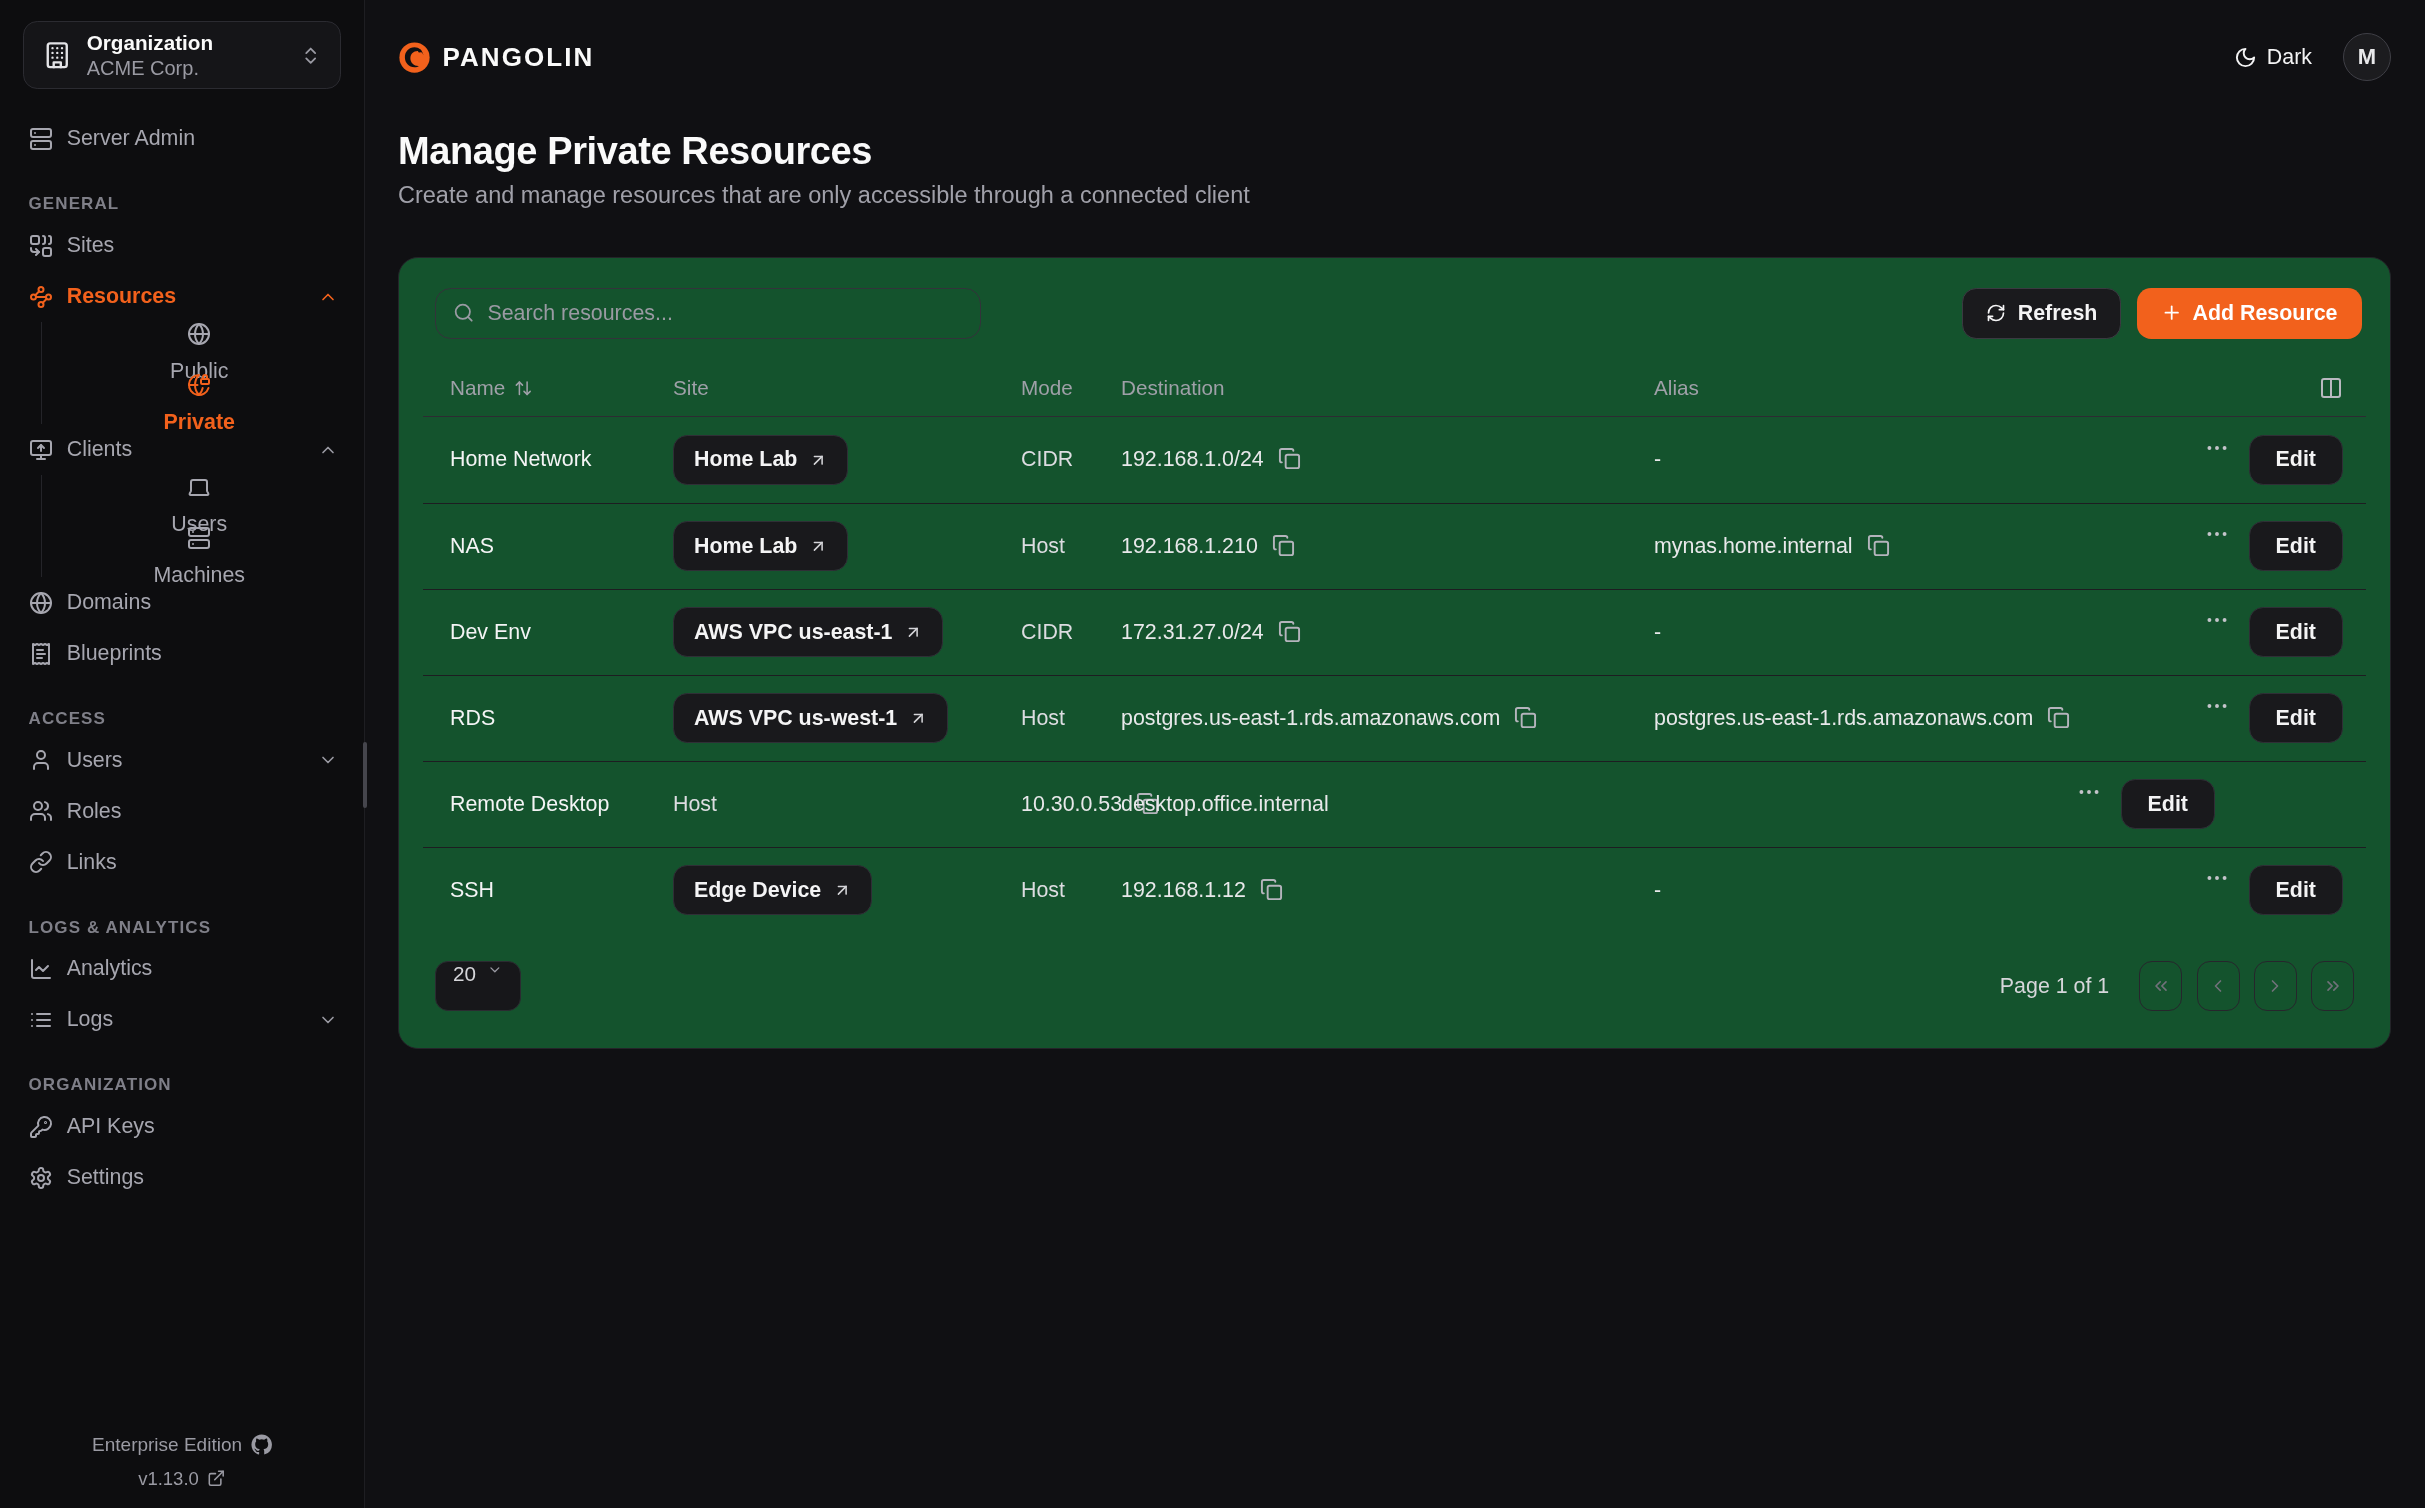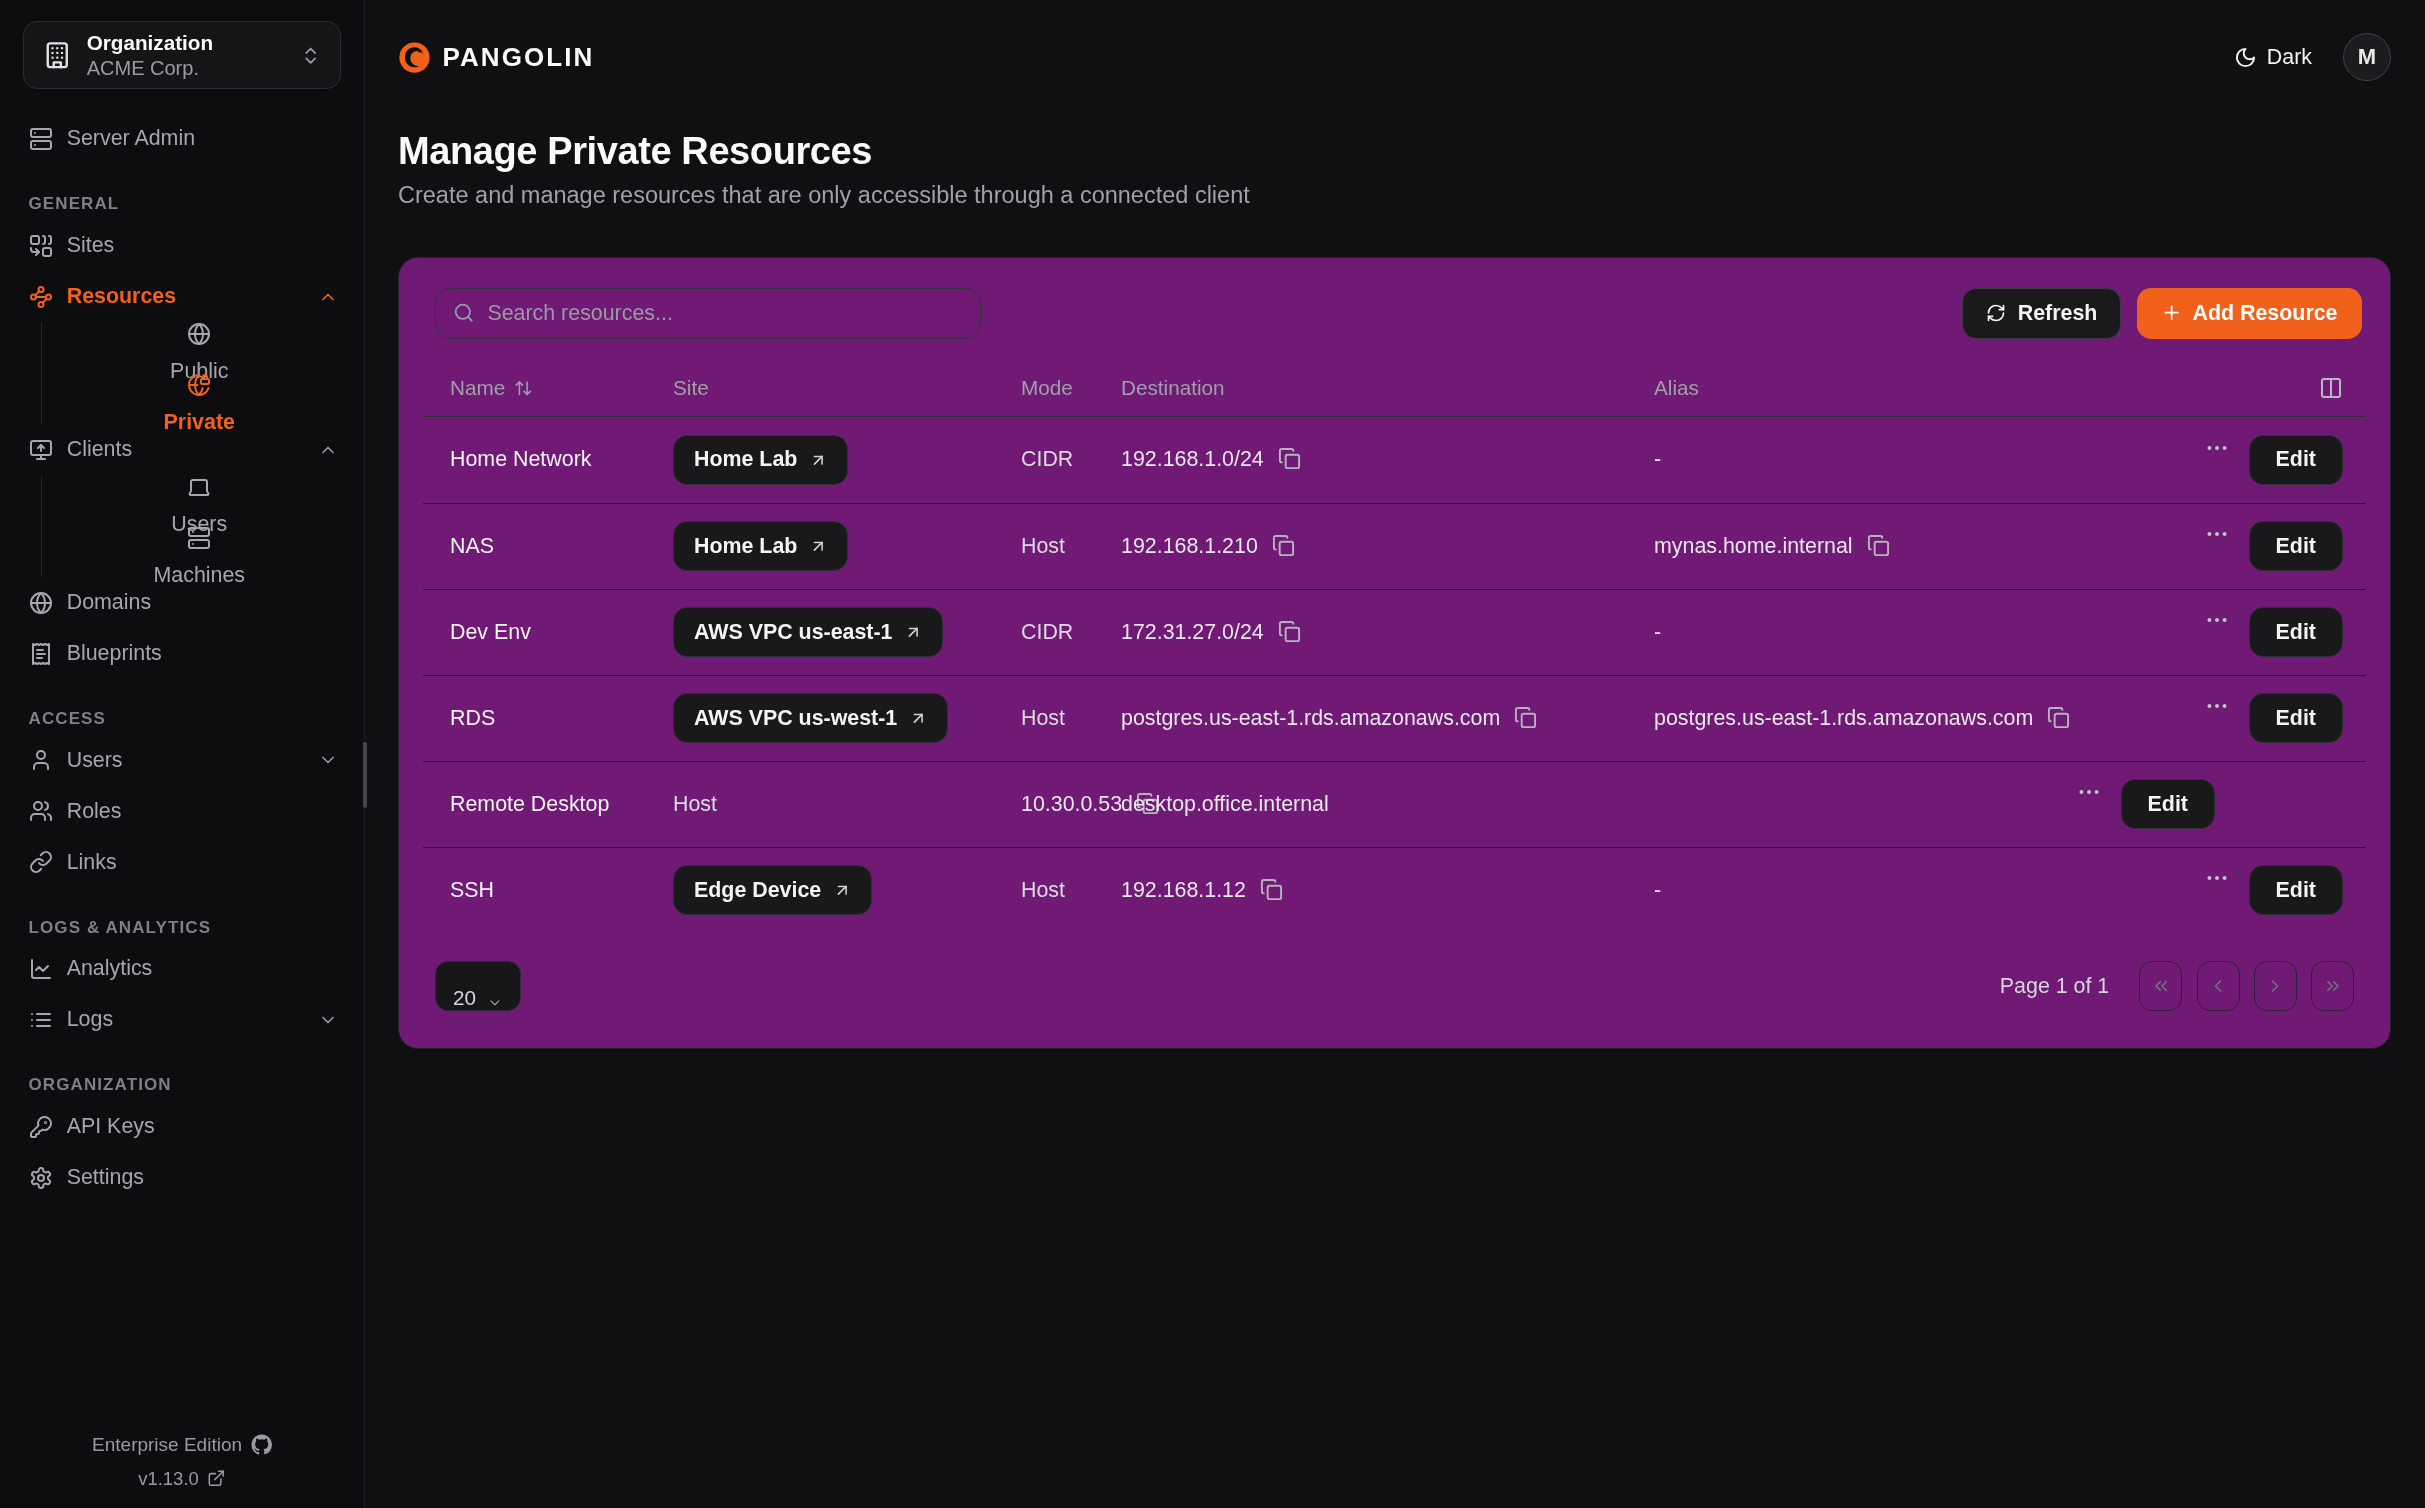--- a/index.html
+++ b/index.html
@@ -75,21 +75,21 @@
     background:#1c1c1f; border:1.4px solid #3f3f46; color:#e8e8ea;
     display:flex; align-items:center; justify-content:center; font-size:22px; font-weight:700;
     cursor:pointer;
   }
 
   .page-title { margin-top:17px; font-size:38px; line-height:40px; font-weight:800; color:#fafafa; letter-spacing:-0.4px; }
   .page-subtitle { margin-top:10px; font-size:23.5px; line-height:28.5px; color:#a0a0a9; }
 
   .card {
     margin-top:47px; border-radius:20px; border:1.4px solid #242429;
-    background:#701a75;
+    background:#14532d;
   }
   .toolbar { display:flex; align-items:center; padding:30px 28.5px 0 36px; }
   .search {
     width:546px; height:51px; border-radius:15.7px; border:1.4px solid #33333a;
     display:flex; align-items:center; gap:13px; padding:0 17px; background:transparent;
   }
   .search .ic { width:21.4px; height:21.4px; color:#9a9aa3; }
   .search input {
     flex:1; background:transparent; border:none; outline:none;
     font-size:21.4px; color:#e4e4e7; font-family:inherit;
@@ -140,21 +140,21 @@
   .menu-btn .ic { width:26px; height:26px; }
   .edit-btn {
     height:50px; padding:0 26px; border-radius:14.2px; border:1.4px solid #2f2f36;
     background:#19191c; color:#f4f4f5; font-size:21.4px; font-weight:600; font-family:inherit; cursor:pointer;
   }
 
   .pagination { display:flex; align-items:center; padding:28.5px 36px 37px; }
   .pagesize-btn {
     height:50px; padding:0 17px; border-radius:13px; border:1.4px solid #2b2b31;
     background:#17171a; color:#d6d6da; font-size:20.7px; font-family:inherit;
-    display:inline-flex; align-items:flex-end; gap:11.4px; cursor:pointer;
+    display:inline-flex; align-items:flex-start; gap:11.4px; cursor:pointer;
   }
   .pagesize-btn .ic { width:15.7px; height:15.7px; color:#9a9aa3; }
   .pag-right { margin-left:auto; display:flex; align-items:center; gap:14.2px; }
   .page-info { font-size:21.4px; color:#d6d6da; margin-right:16px; }
   .pg-btn {
     width:43px; height:50px; border-radius:13px; border:1.4px solid #26262c;
     background:transparent; color:#71717a; display:inline-flex; align-items:center; justify-content:center;
     cursor:pointer;
   }
   .pg-btn .ic { width:20px; height:20px; }

